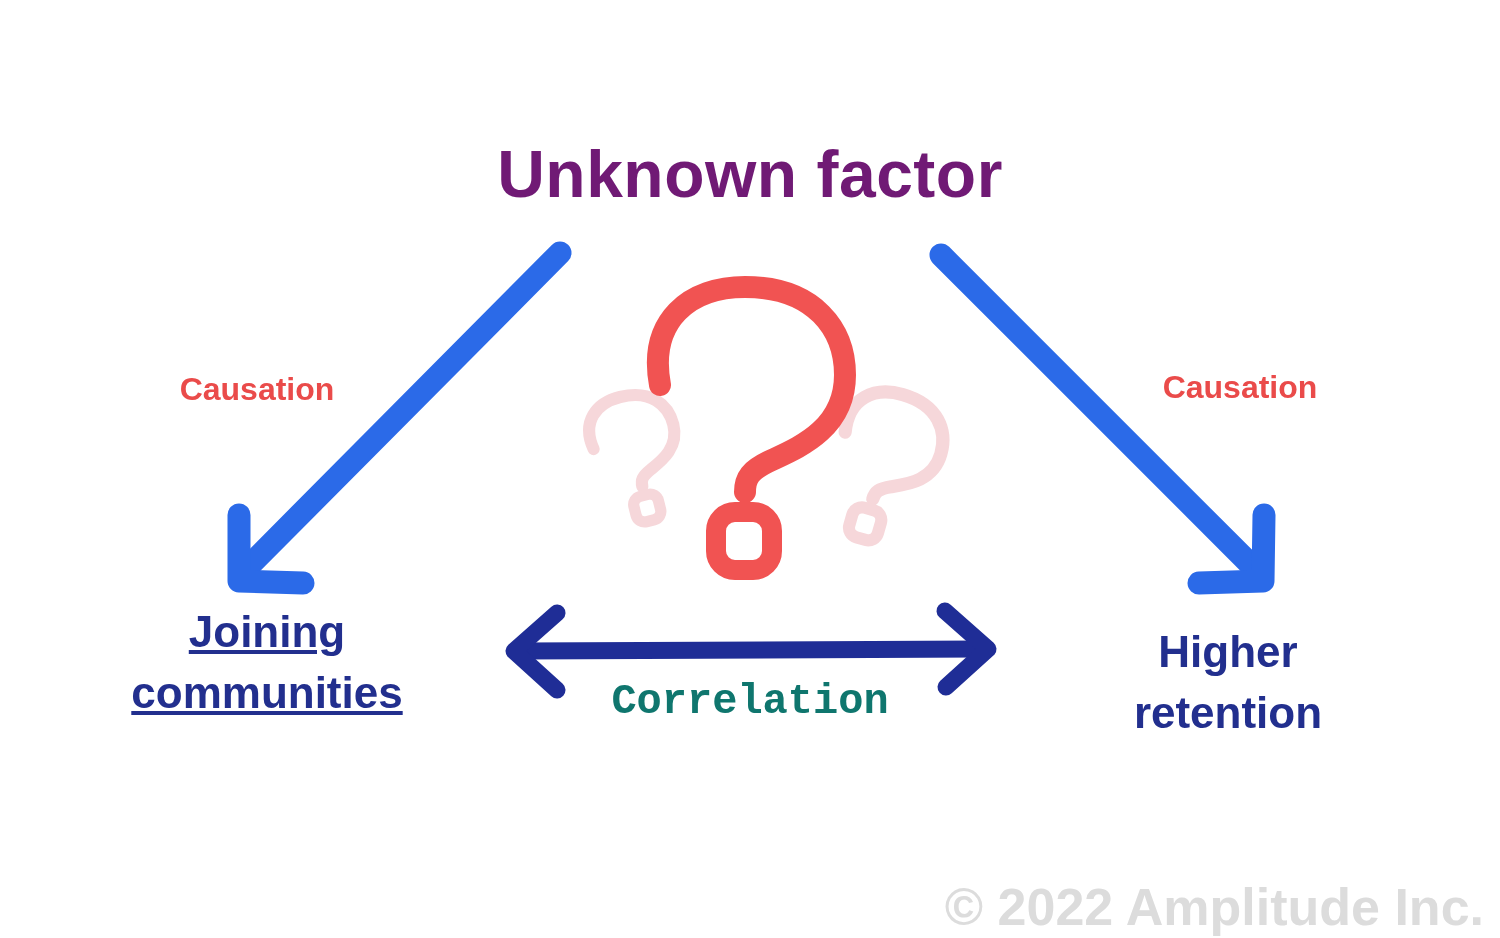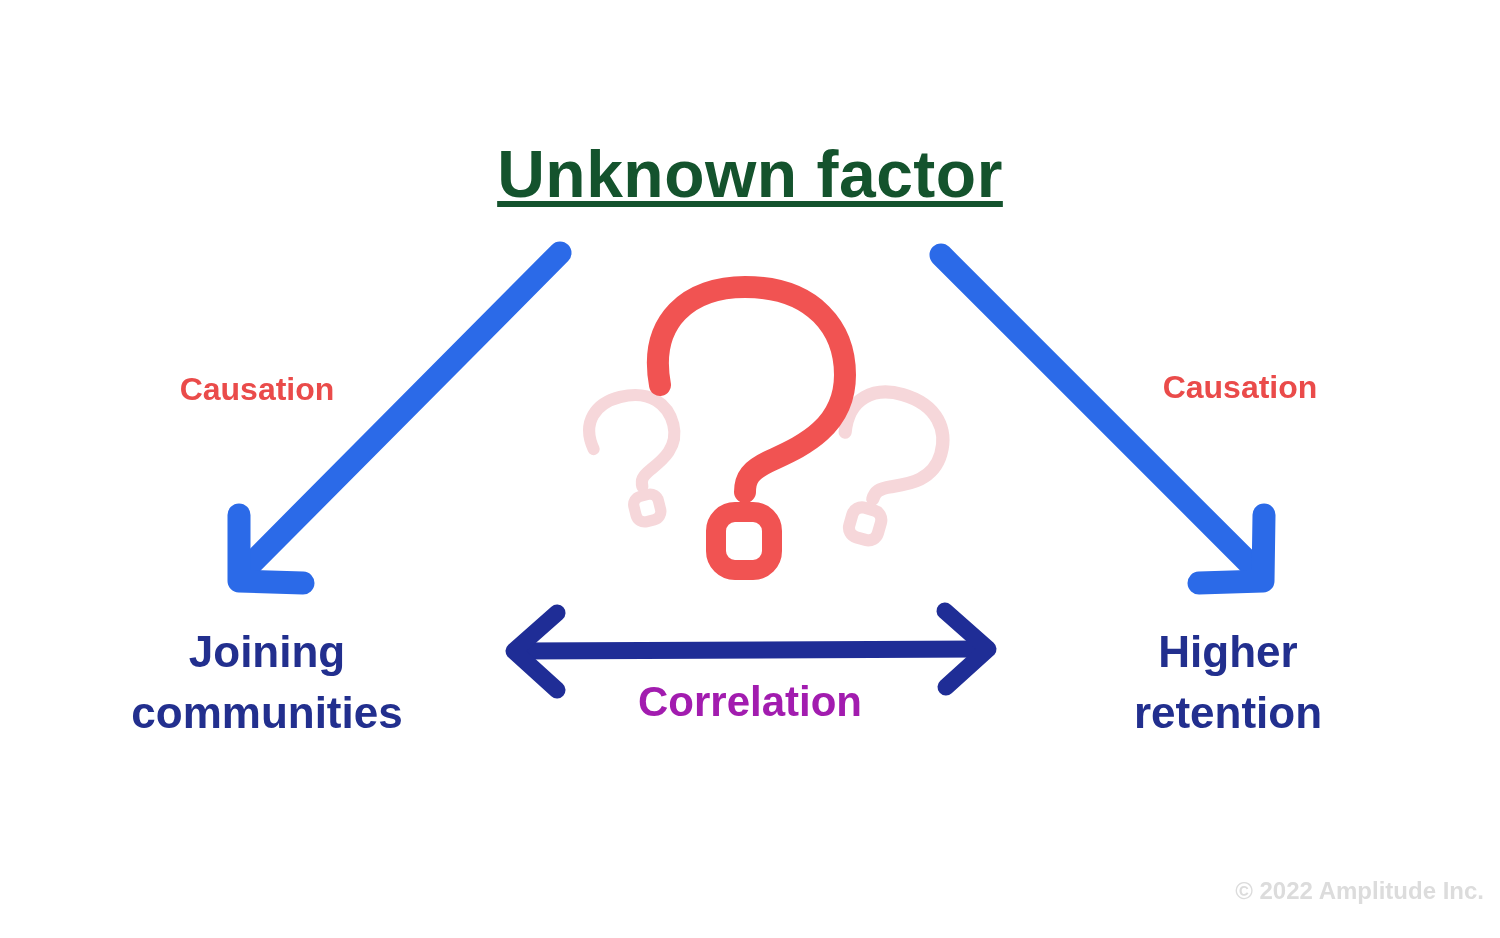--- a/index.html
+++ b/index.html
@@ -26,50 +26,50 @@
     font-weight: bold;
     text-align: center;
     white-space: pre-line;
   }
   .title {
     top: 136px;
     left: 0;
     width: 1500px;
     font-size: 66px;
     letter-spacing: 0.5px;
-    color: #14532d;
-    text-decoration: underline;
+    color: #701a75;
   }
   .causation-label {
     font-size: 32px;
     color: #ea4b4a;
     width: 300px;
   }
   .causation-left  { top: 371px; left: 107px; }
   .causation-right { top: 369px; left: 1090px; }
   .node-label {
     font-size: 44px;
     color: #222f8e;
     line-height: 1.38;
     width: 320px;
   }
-  .node-left  { top: 622px; left: 107px; }
+  .node-left  { top: 602px; left: 107px; text-decoration: underline; }
   .node-right { top: 622px; left: 1068px; }
   .correlation-label {
     top: 678px;
     left: 600px;
     width: 300px;
     font-size: 42px;
-    color: #a21caf;
+    color: #0f766e;
+    font-family: Liberation Mono, monospace;
   }
   .copyright {
     top: 877px;
     right: 16px;
     left: auto;
-    font-size: 24px;
+    font-size: 52px;
     color: #dcdcdc;
   }
 </style>
 </head>
 <body>
 
 <svg id="diagram-canvas" viewBox="0 0 1500 938" xmlns="http://www.w3.org/2000/svg">
 
   <g stroke="#2b6ae8" stroke-width="23" fill="none" stroke-linecap="round" stroke-linejoin="round">
     <path d="M 560 253 L 250 565"></path>

